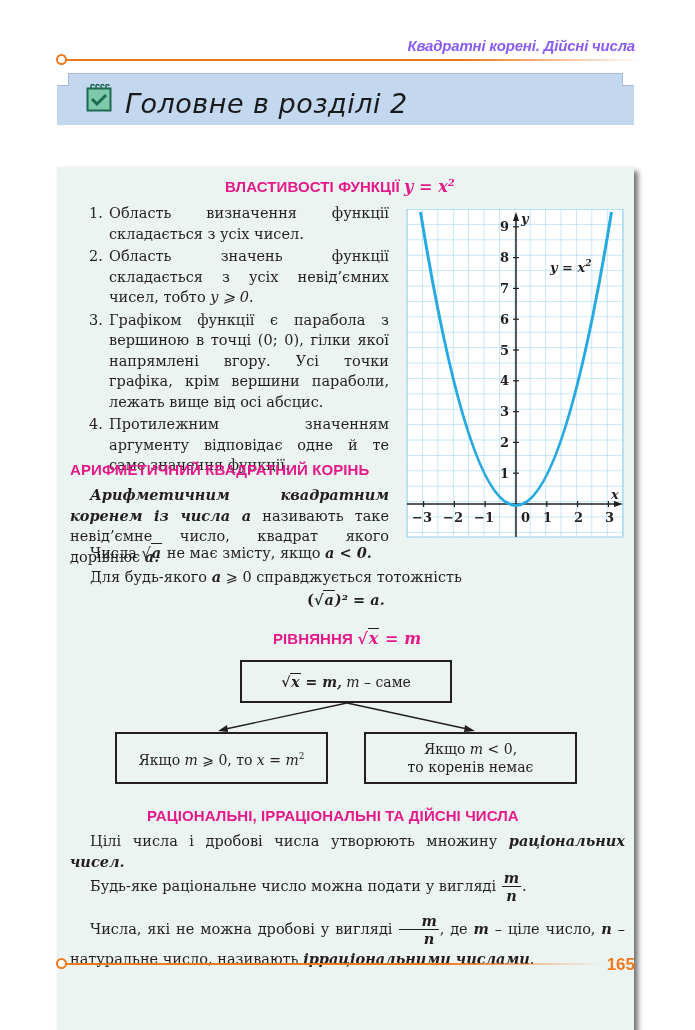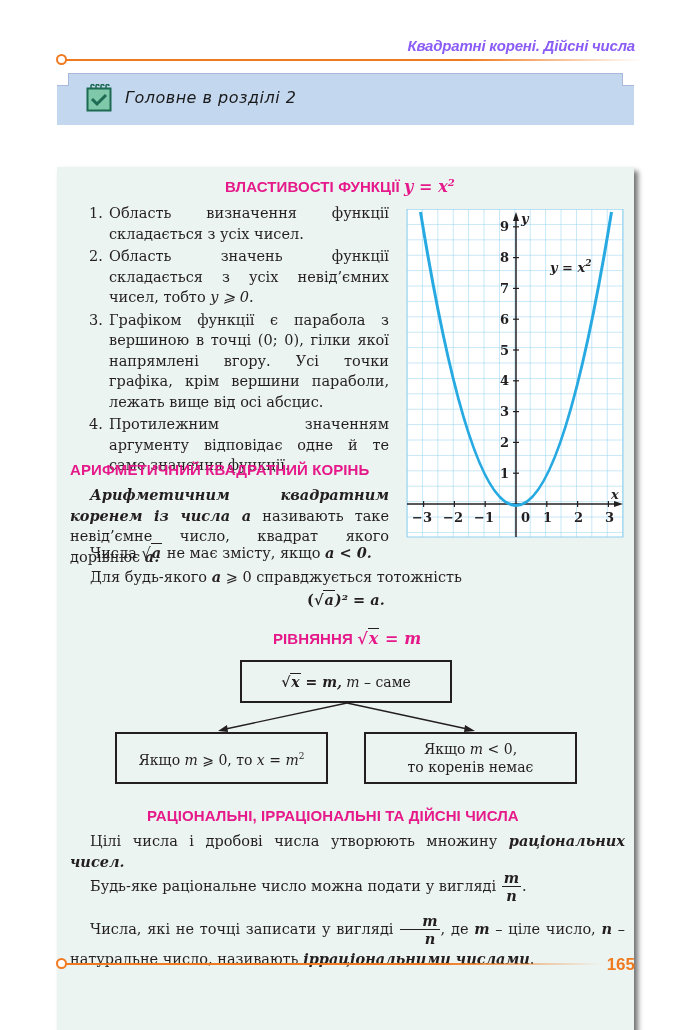--- a/index.html
+++ b/index.html
@@ -28,21 +28,21 @@
   
   .frame-head {
     position: absolute; left: 57px; top: 73px; width: 577px; height: 52px;
     background: #c3d7ef; border-top: 1px solid #a9b8dc;
   }
   .frame-head .cut-l { position: absolute; left: 0; top: -1px; width: 12px; height: 13px; background: #fff; border-right: 1px solid #a9b8dc; border-bottom: 1px solid #a9b8dc; }
   .frame-head .cut-r { position: absolute; right: 0; top: -1px; width: 12px; height: 13px; background: #fff; border-left: 1px solid #a9b8dc; border-bottom: 1px solid #a9b8dc; }
   .head-title {
     position: absolute; left: 68px; top: 14px;
     font-family: "DejaVu Sans", sans-serif; font-style: italic; font-weight: 300;
-    font-size: 16px; color: #1a1a1a; letter-spacing: 0.5px;
+    font-size: 27px; color: #1a1a1a; letter-spacing: 0.5px;
   }
   .nb-icon { position: absolute; left: 29px; top: 10px; width: 26px; height: 28px; }
 
   .frame-bottom-strip {
     position: absolute; left: 67px; top: 928px; width: 558px; height: 12px;
     background: #c3d7ef; border: 1px solid #a9b8dc; border-top: none;
   }
   .frame-bottom-notch { position: absolute; top: 928px; width: 6px; height: 6px; background: #a9b8dc; }
 
   .panel {
@@ -215,20 +215,20 @@
   </div>
 
   <div class="sec-title" style="left:90px; top:640px;">РАЦІОНАЛЬНІ, ІРРАЦІОНАЛЬНІ ТА ДІЙСНІ ЧИСЛА</div>
   <div class="txt" style="left:13px; top:664px; width:555px; text-align:justify; text-indent:20px; word-spacing:2px;">
     <span>Цілі числа і дробові числа утворюють множину</span> <span class="it">раціональних чисел</span><span class="bi">.</span>
   </div>
   <div class="txt" style="left:33px; top:702px;">
     <span>Будь-яке раціональне число можна подати у вигляді</span> <span class="frac"><span class="num">m</span><span>n</span></span><span>.</span>
   </div>
   <div class="txt" style="left:13px; top:745px; width:555px; text-align:justify; text-indent:20px; line-height:24px;">
-    <span>Числа, які не точці записати у вигляді</span> <span class="frac"><span class="num">m</span><span>n</span></span><span>, де</span> <span class="bi">m</span> <span>– ціле число,</span>
+    <span>Числа, які не можна дробові у вигляді</span> <span class="frac"><span class="num">m</span><span>n</span></span><span>, де</span> <span class="bi">m</span> <span>– ціле число,</span>
     <span class="bi">n</span> <span>– натуральне число, називають</span> <span class="it">ірраціональними числами</span><span>.</span>
   </div>
 </div>
 
 <div class="rule bottom"></div>
 <div class="rule-dot bottom"></div>
 <div class="page-num">165</div>
 
 </body></html>

